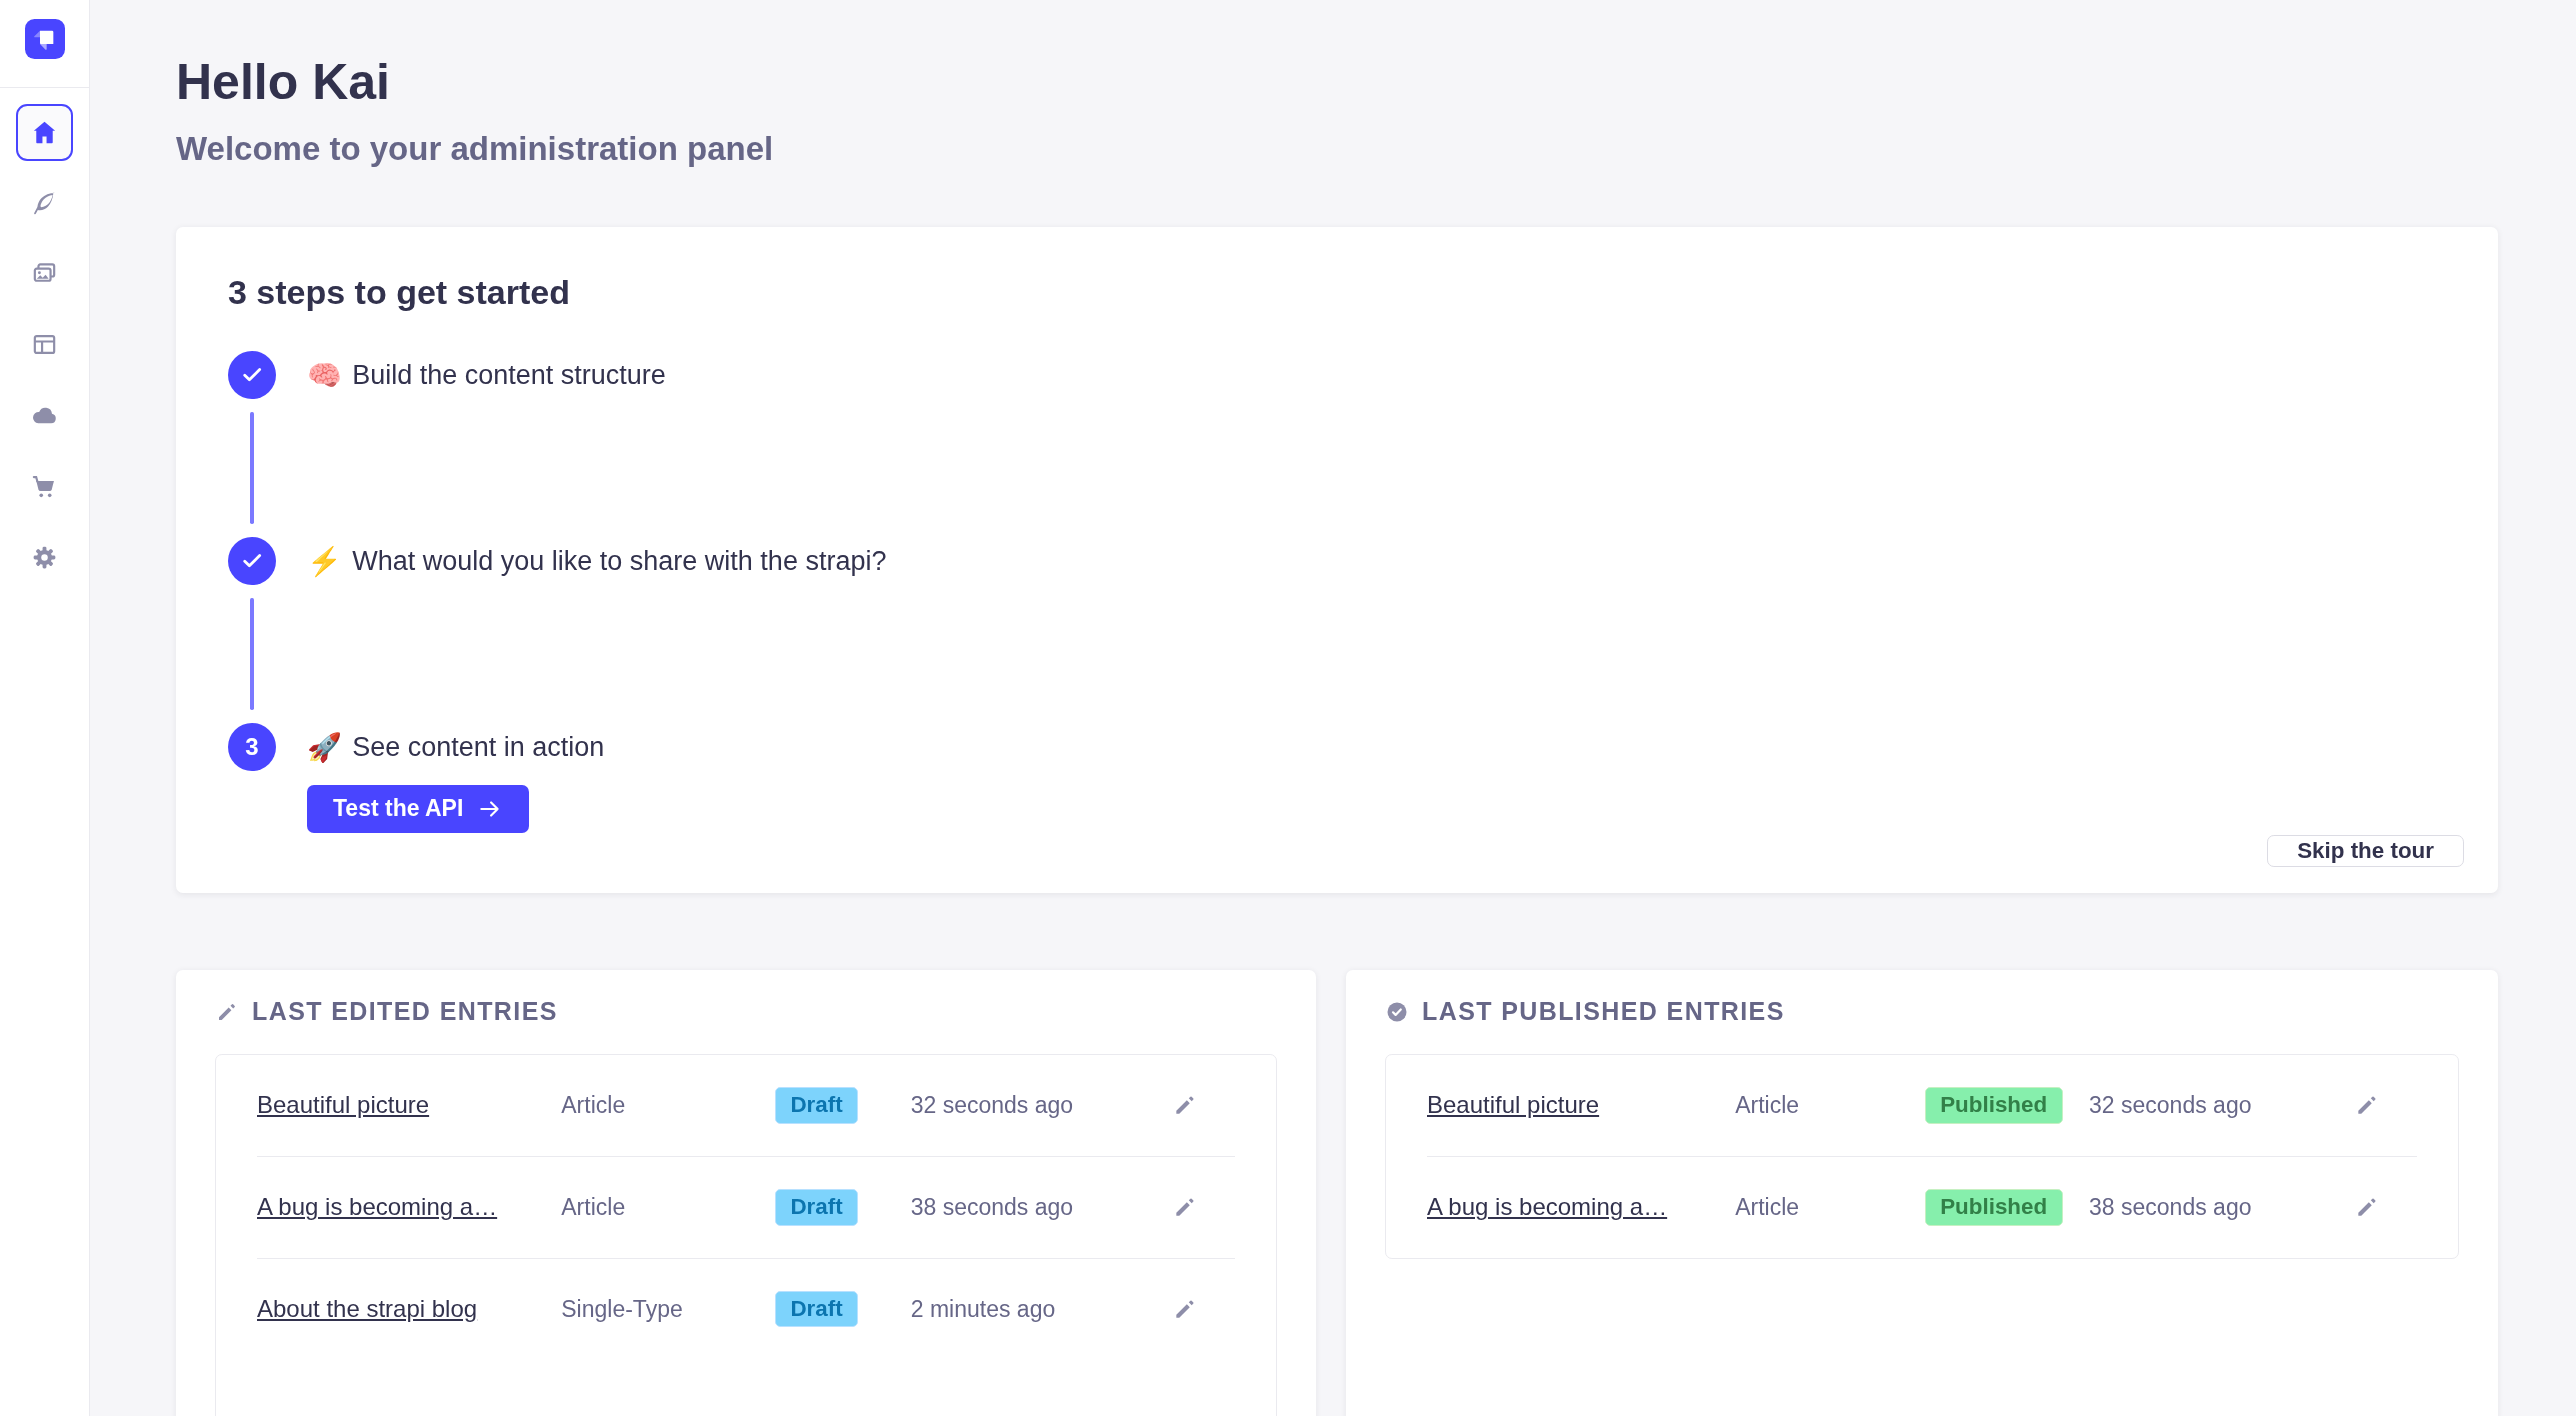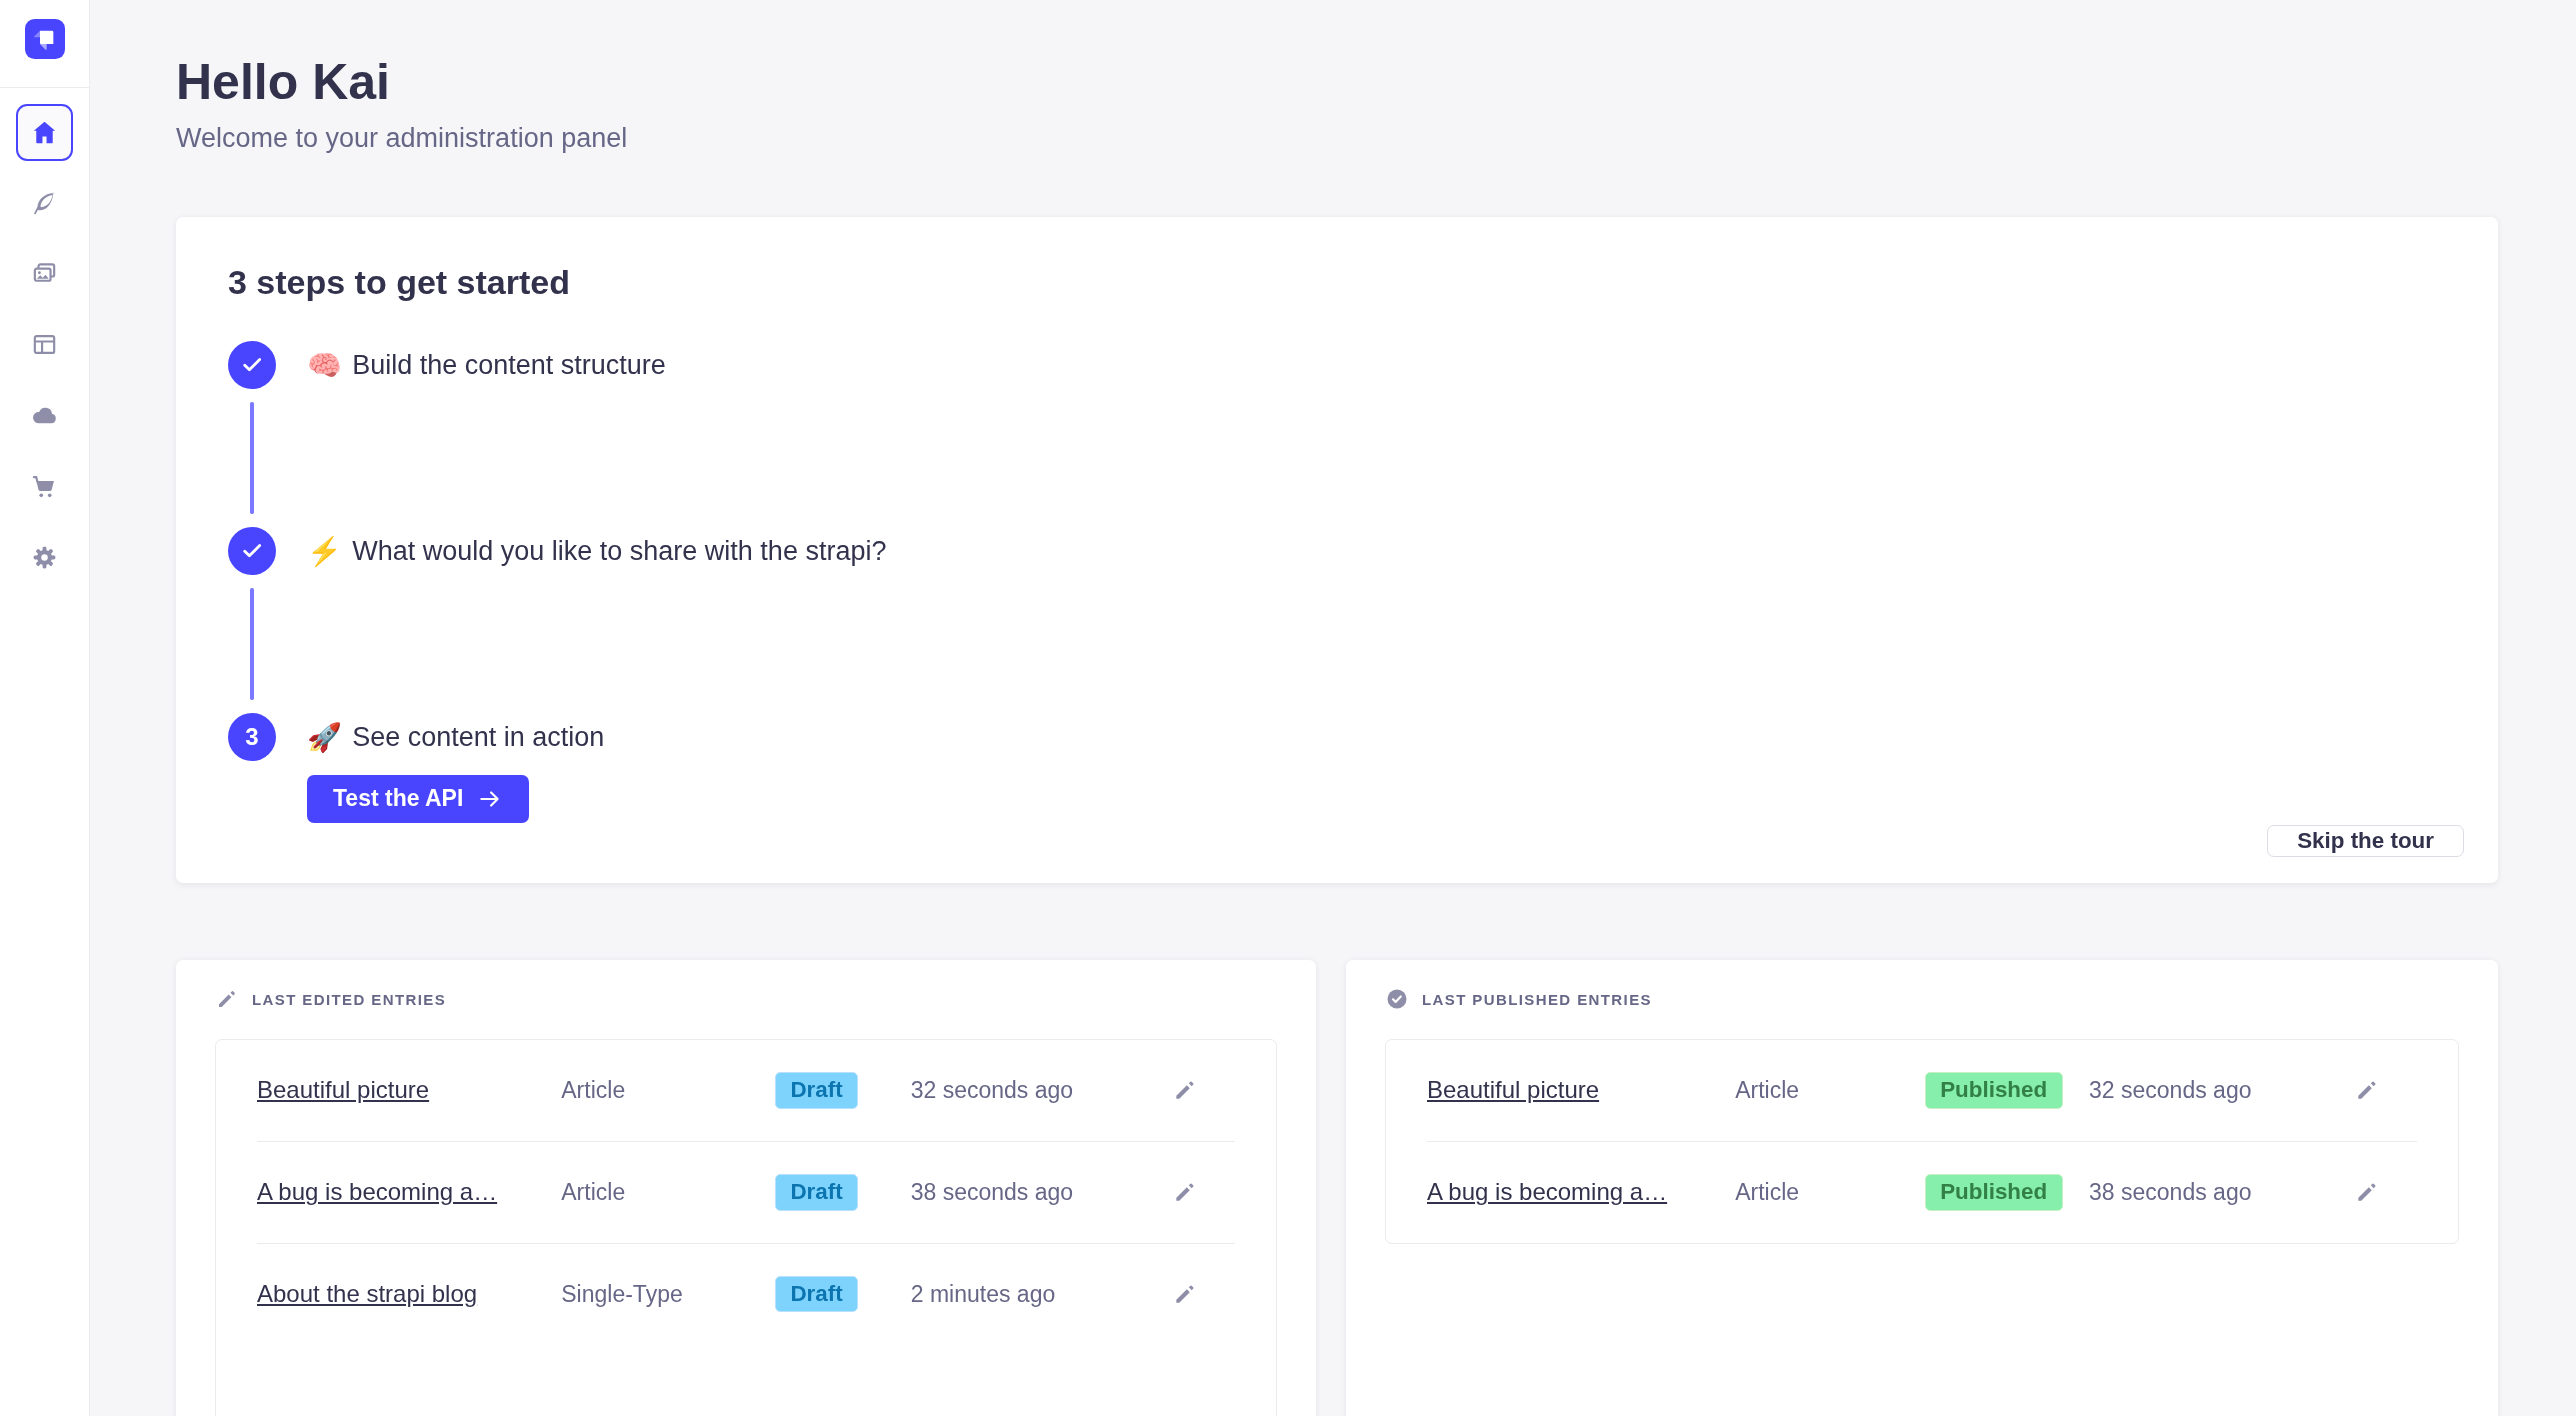--- a/index.html
+++ b/index.html
@@ -26,21 +26,21 @@
   .nav-item {
     width:57px; height:57px; display:flex; align-items:center; justify-content:center;
     border-radius:11.2px; background:transparent; border:2.6px solid transparent; cursor:pointer;
   }
   .nav-item.active { background:#fafafc; border:2.6px solid #4945ff; }
   .nav-item svg { width:29px; height:29px; }
 
   
   .main { margin-left:90px; padding:53px 78px 0 86px; }
   .page-title { font-size:50px; line-height:59px; font-weight:700; color:#32324d; }
-  .page-subtitle { margin-top:10px; font-size:27px; line-height:33px; color:#666687; }
+  .page-subtitle { margin-top:20px; font-size:33px; line-height:33px; color:#666687;font-weight:bold; }
 
   
   .tour-card {
     margin-top:62px; background:#ffffff; border-radius:6.9px;
     box-shadow:0 1.7px 6.9px rgba(33,33,52,.08);
     padding:45px 34px 26px 52px;
   }
   .tour-title { font-size:34px; line-height:41px; font-weight:700; color:#32324d; }
   .steps { margin-top:38px; }
   .step { display:flex; align-items:center; gap:31px; }
@@ -73,21 +73,21 @@
   .widget-card {
     background:#ffffff; border-radius:6.9px;
     box-shadow:0 1.7px 6.9px rgba(33,33,52,.08);
     padding:27px 39px 0; height:486px; overflow:hidden;
   }
   .widget-card.edited { width:1140px; flex:none; }
   .widget-card.published { flex:1; }
   .widget-header { display:flex; align-items:center; gap:13px; }
   .widget-header svg { width:24px; height:24px; flex:none; }
   .widget-title {
-    font-size:15px; font-weight:700; letter-spacing:1.4px;
+    font-size:25px; font-weight:700; letter-spacing:1.4px;
     color:#666687; text-transform:uppercase;
   }
   .entries-table { margin-top:27.5px; border:0.9px solid #eaeaef; border-radius:6.9px; overflow:hidden; background:#fff; }
   .edited .entries-table { height:409px; }
   .entry-row {
     display:grid; grid-template-columns:32.3% 17.1% 20% 1fr 27.5px;
     align-items:center; height:101px; padding:0 77px 0 41px;
   }
   .c-title { font-size:24px; color:#32324d; white-space:nowrap; overflow:hidden;text-decoration:underline; }
   .c-type  { font-size:23px; color:#666687; }

